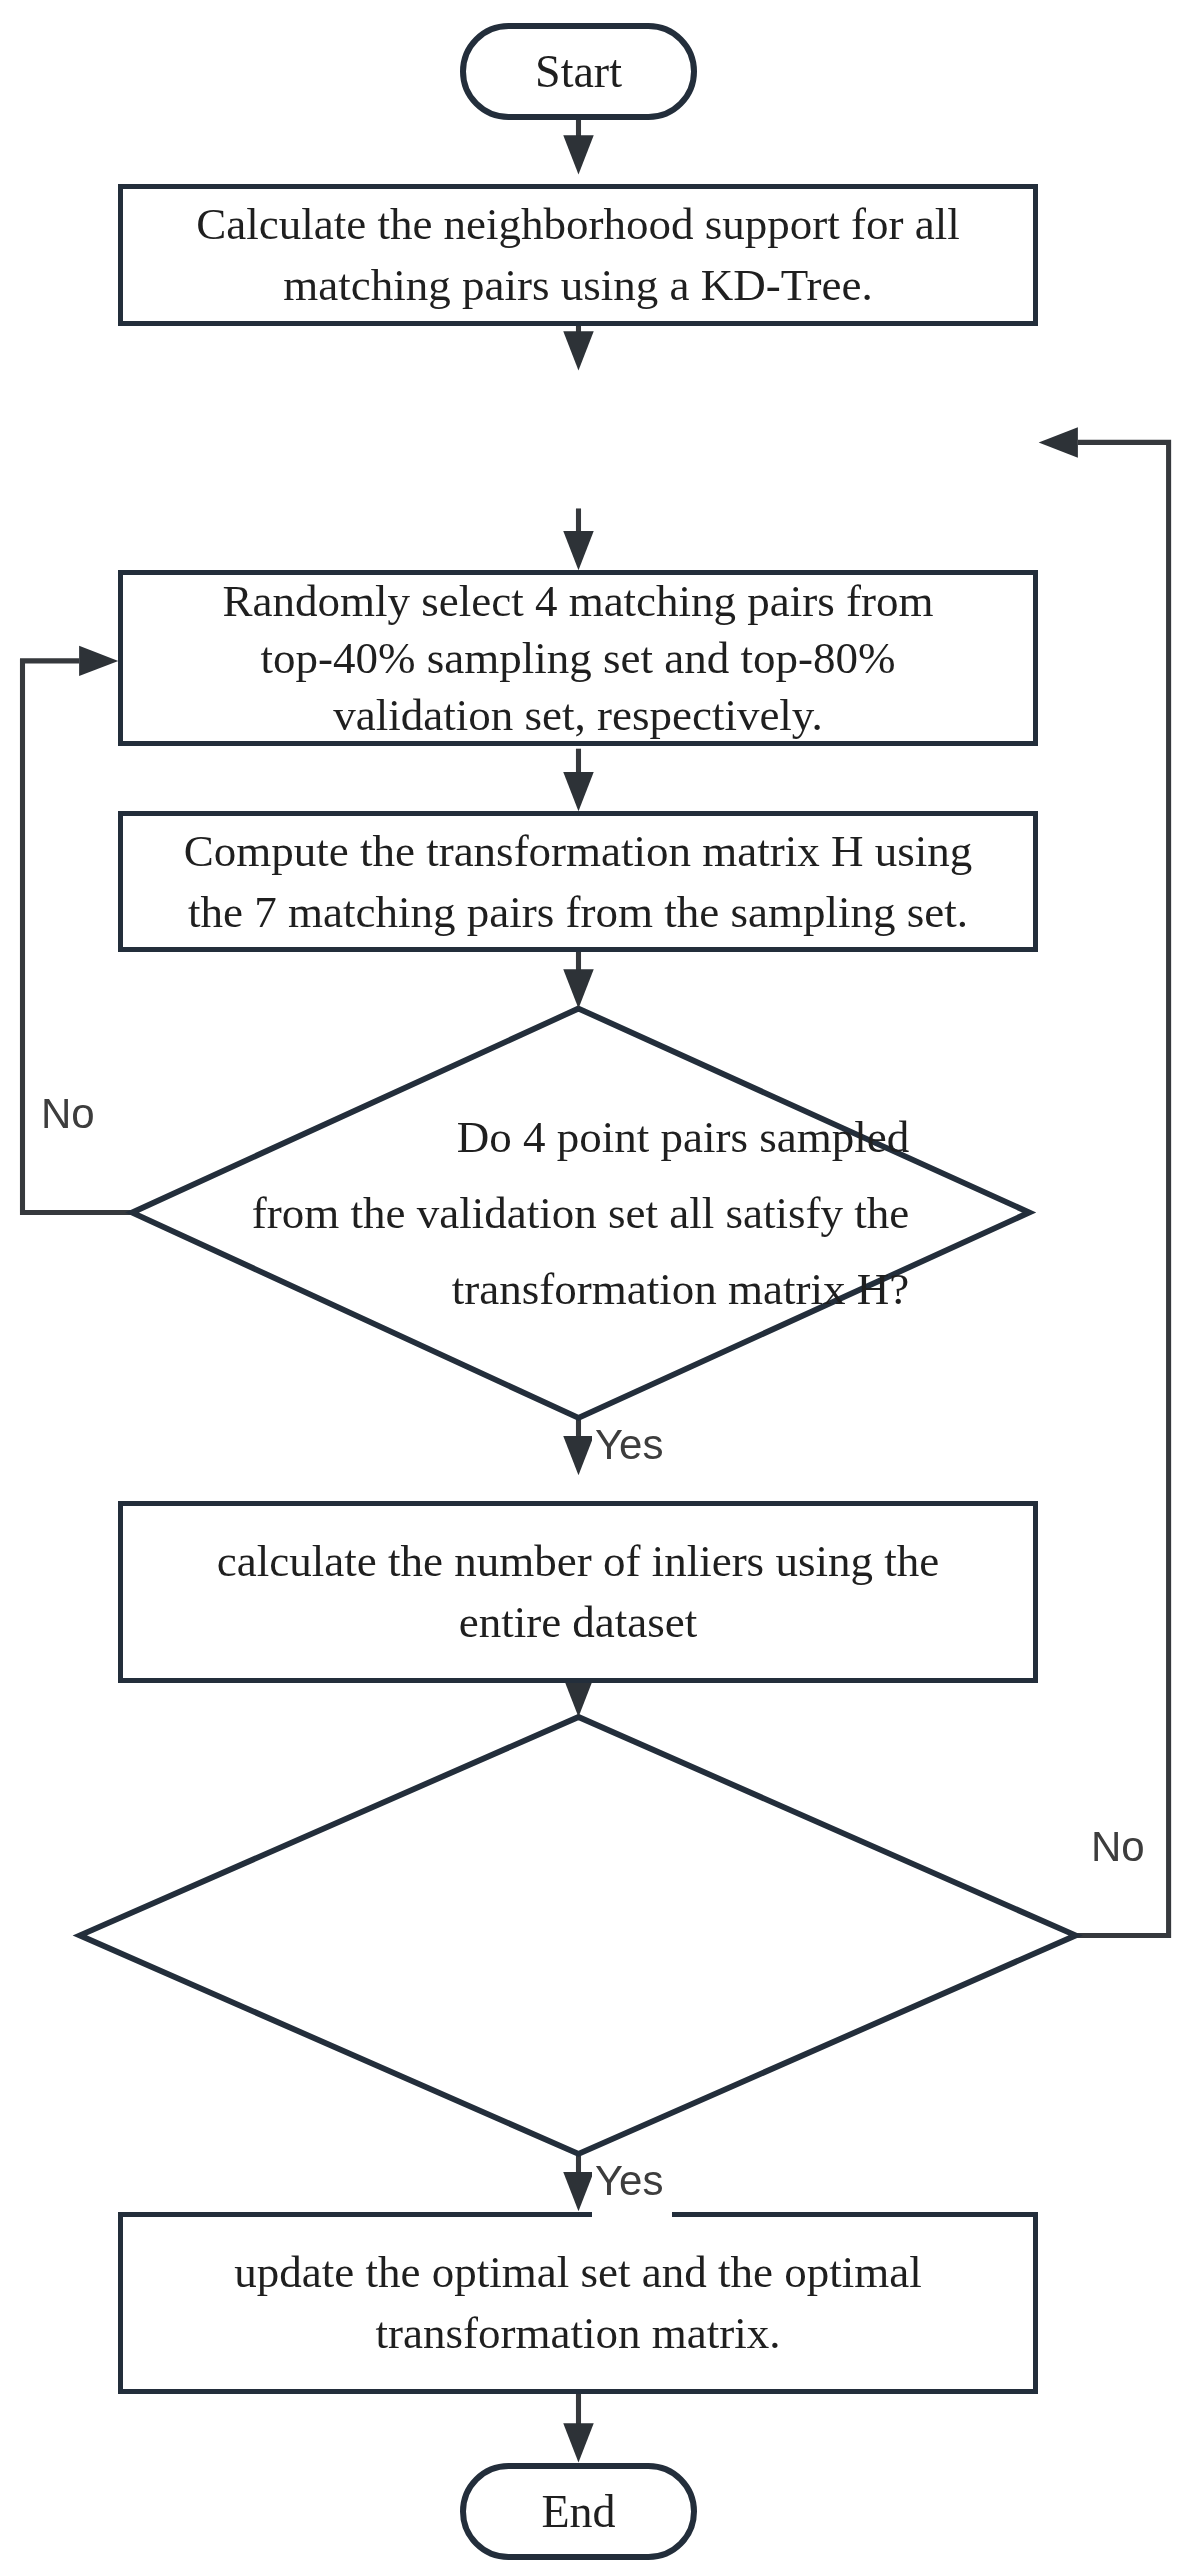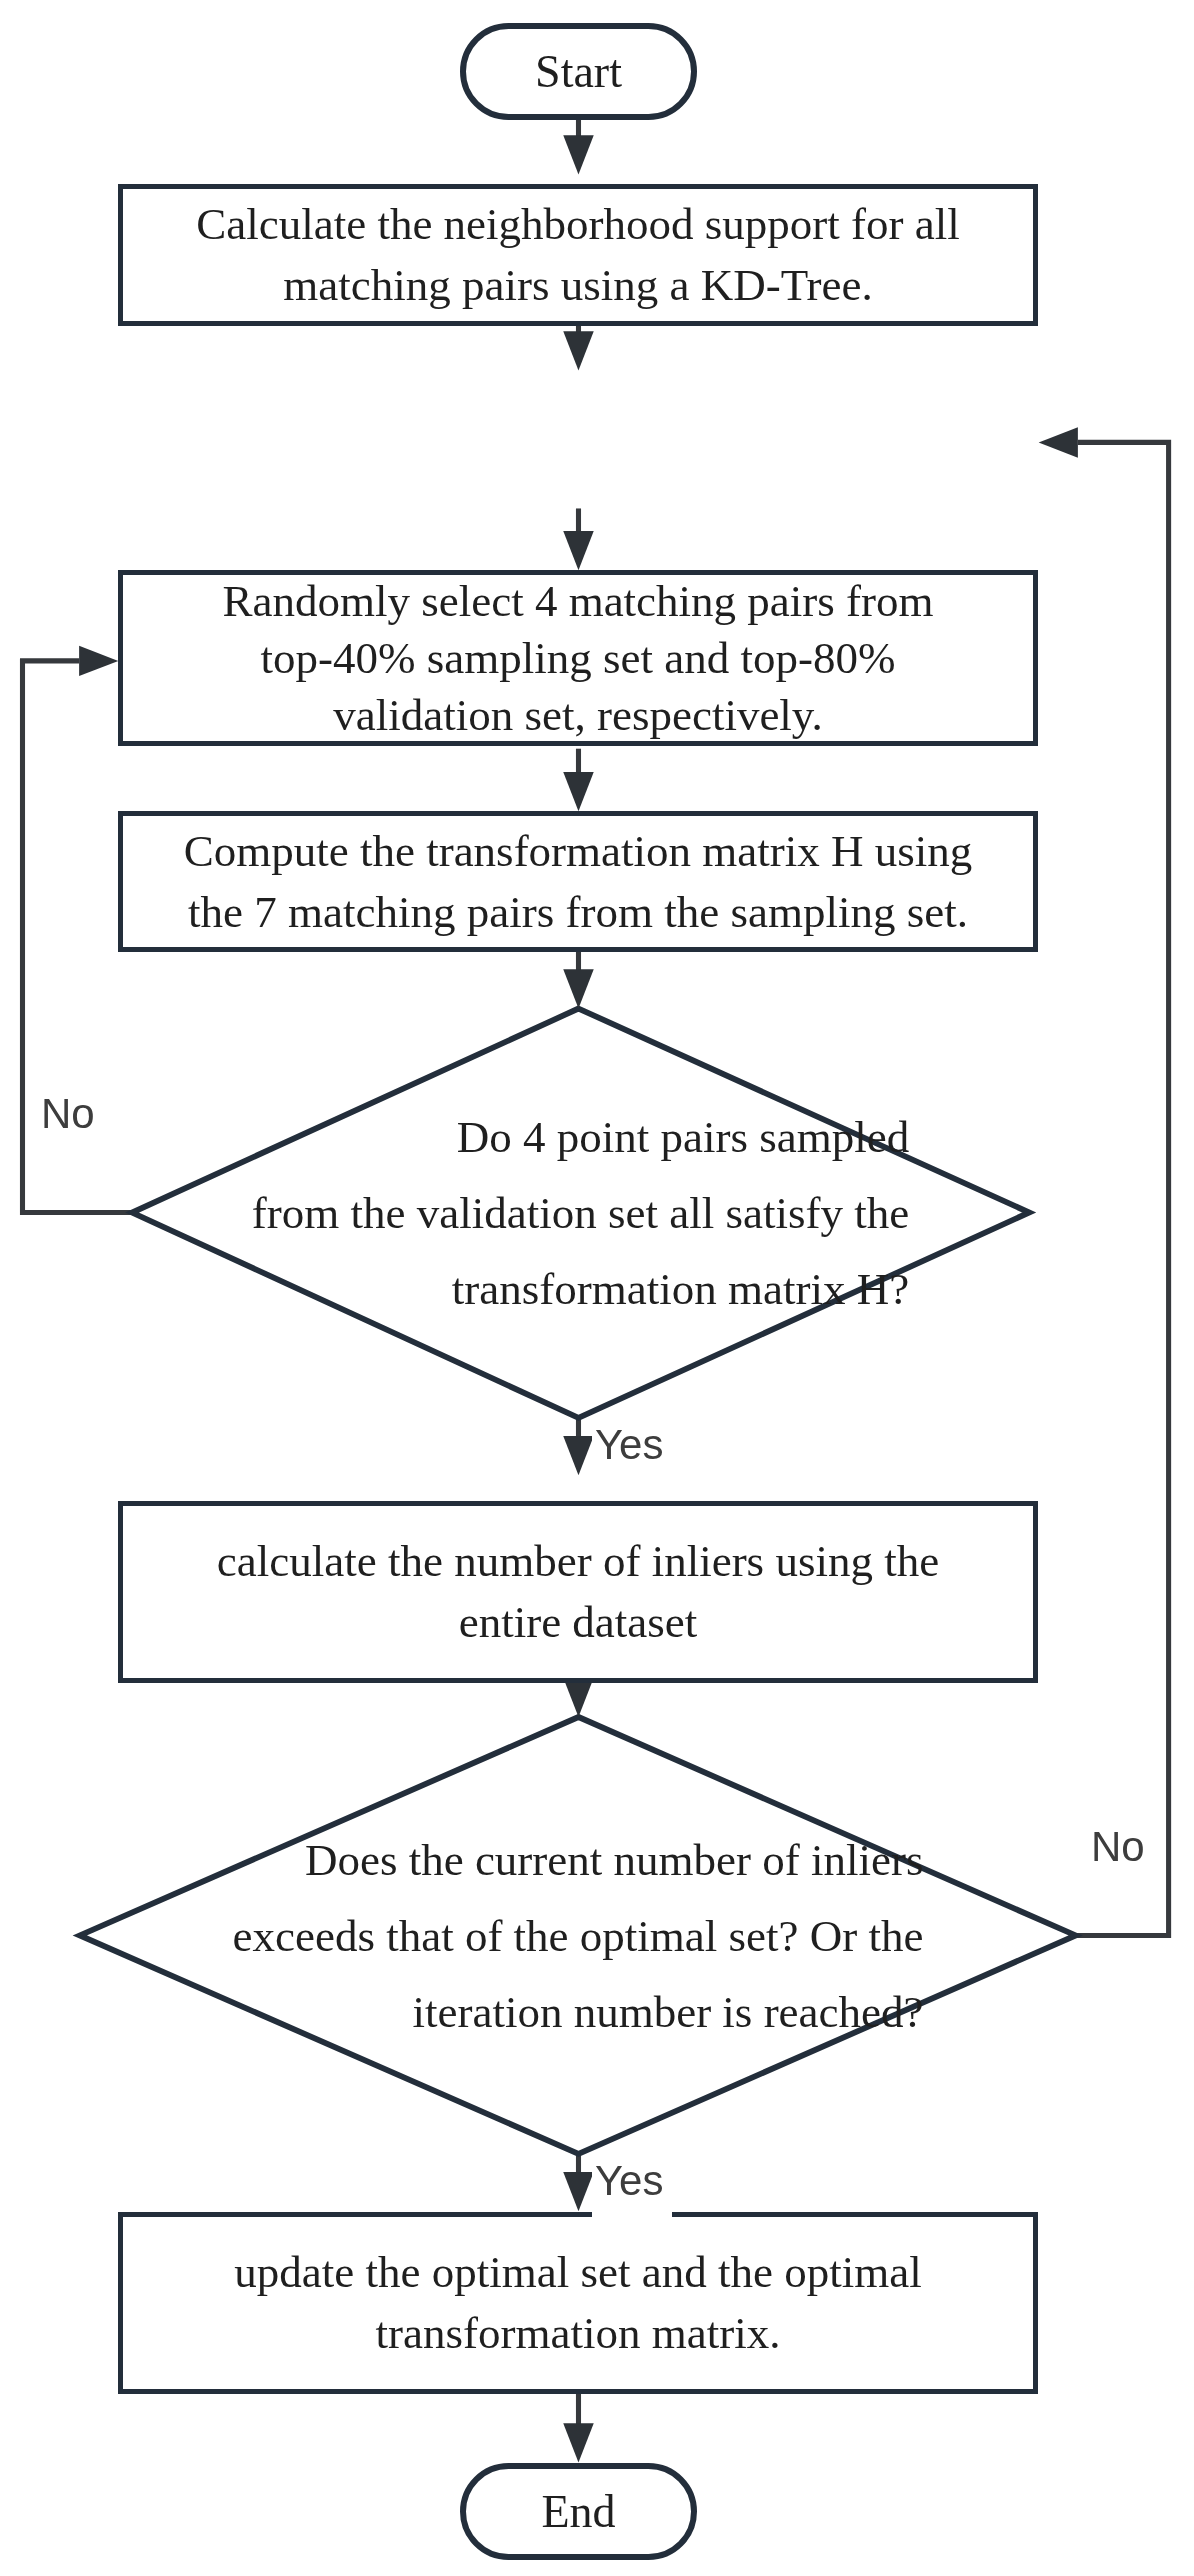--- a/index.html
+++ b/index.html
@@ -85,23 +85,20 @@
   <div class="node" style="left:118px;top:811px;width:920px;height:141px;">Compute the transformation matrix H using
 the 7 matching pairs from the sampling set.</div>
 
   <div class="dtext" style="left:132px;top:1098px;width:897px;height:229px;">Do 4 point pairs sampled
 from the validation set all satisfy the
 transformation matrix H?</div>
 
   <div class="node" style="left:118px;top:1475px;width:920px;height:182px;margin-top:26px;">calculate the number of inliers using the
 entire dataset</div>
 
-  <div class="dtext" style="left:80px;top:1821px;width:996px;height:229px;">Does the current number of inliers
-exceeds that of the optimal set? Or the
-iteration number is reached?</div>
 
   <div class="node terminator" style="left:460px;top:2463px;width:237px;height:97px;">End</div>
 
   <div class="node" style="left:118px;top:2212px;width:920px;height:182px;">update the optimal set and the optimal
 transformation matrix.</div>
 
   <div class="edge-label" style="left:41px;top:1091px;">No</div>
 
   <div class="edge-label yes" style="left:592px;top:1422px;">Yes</div>
 

